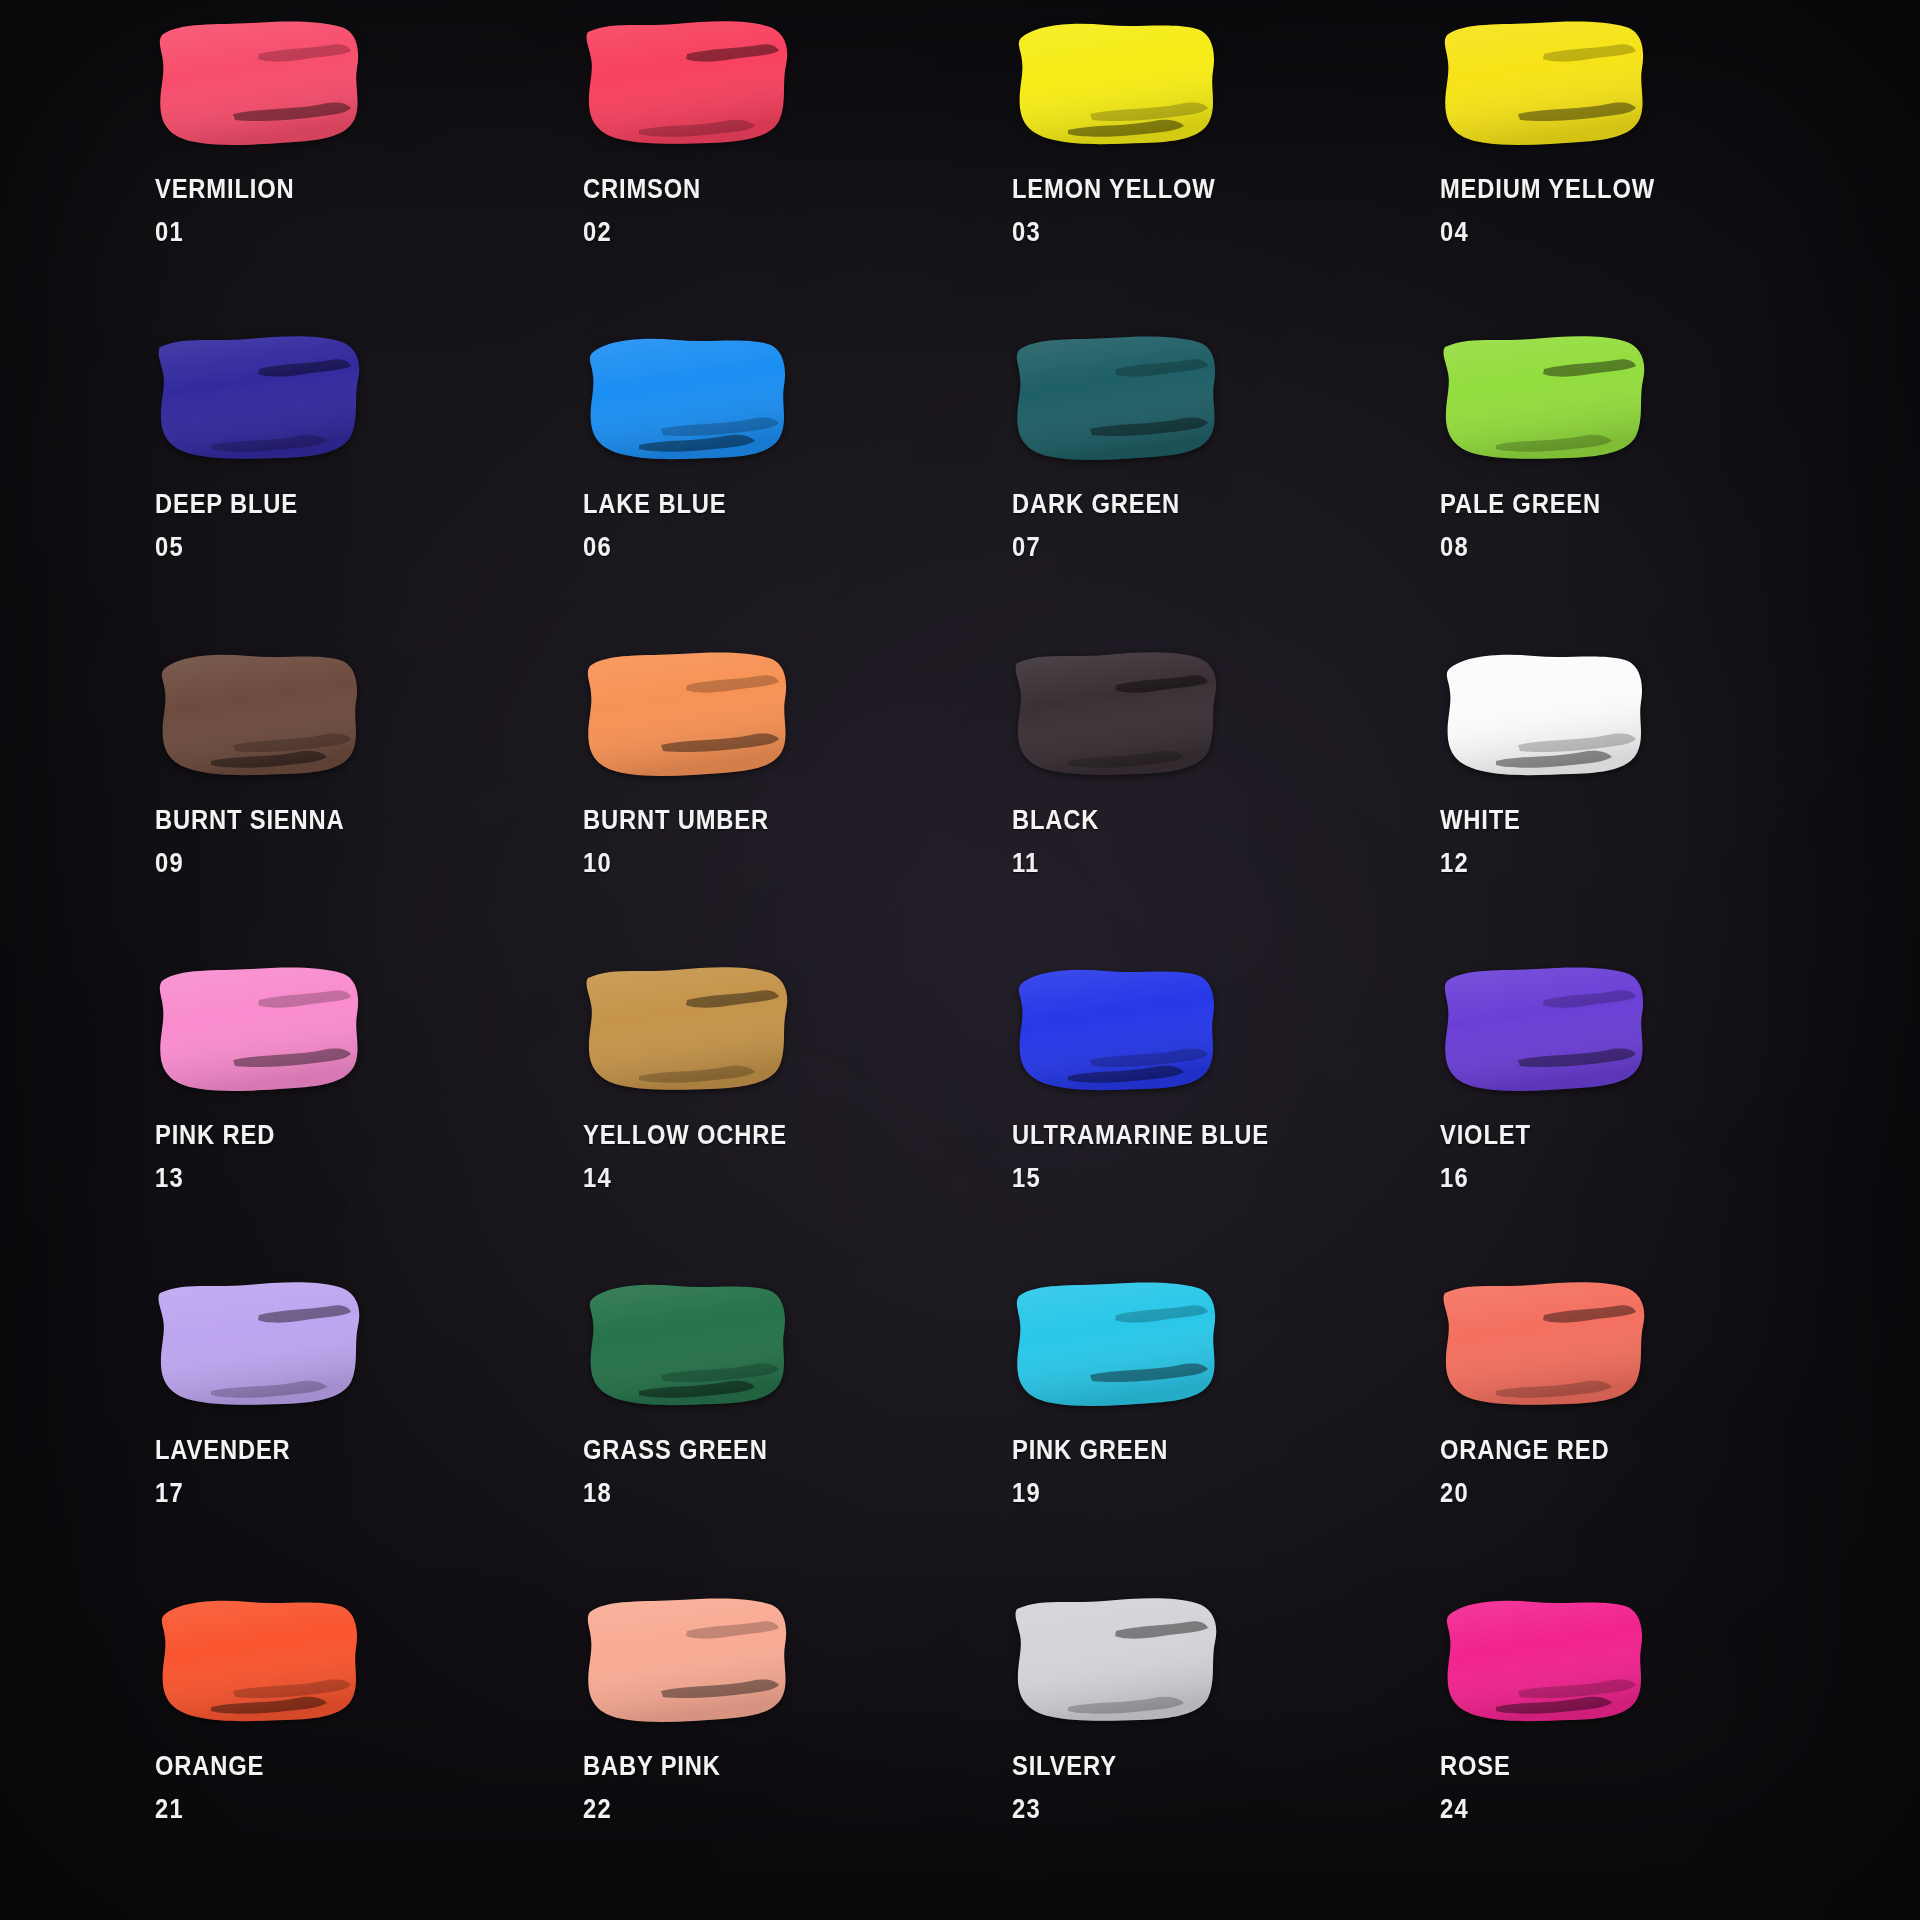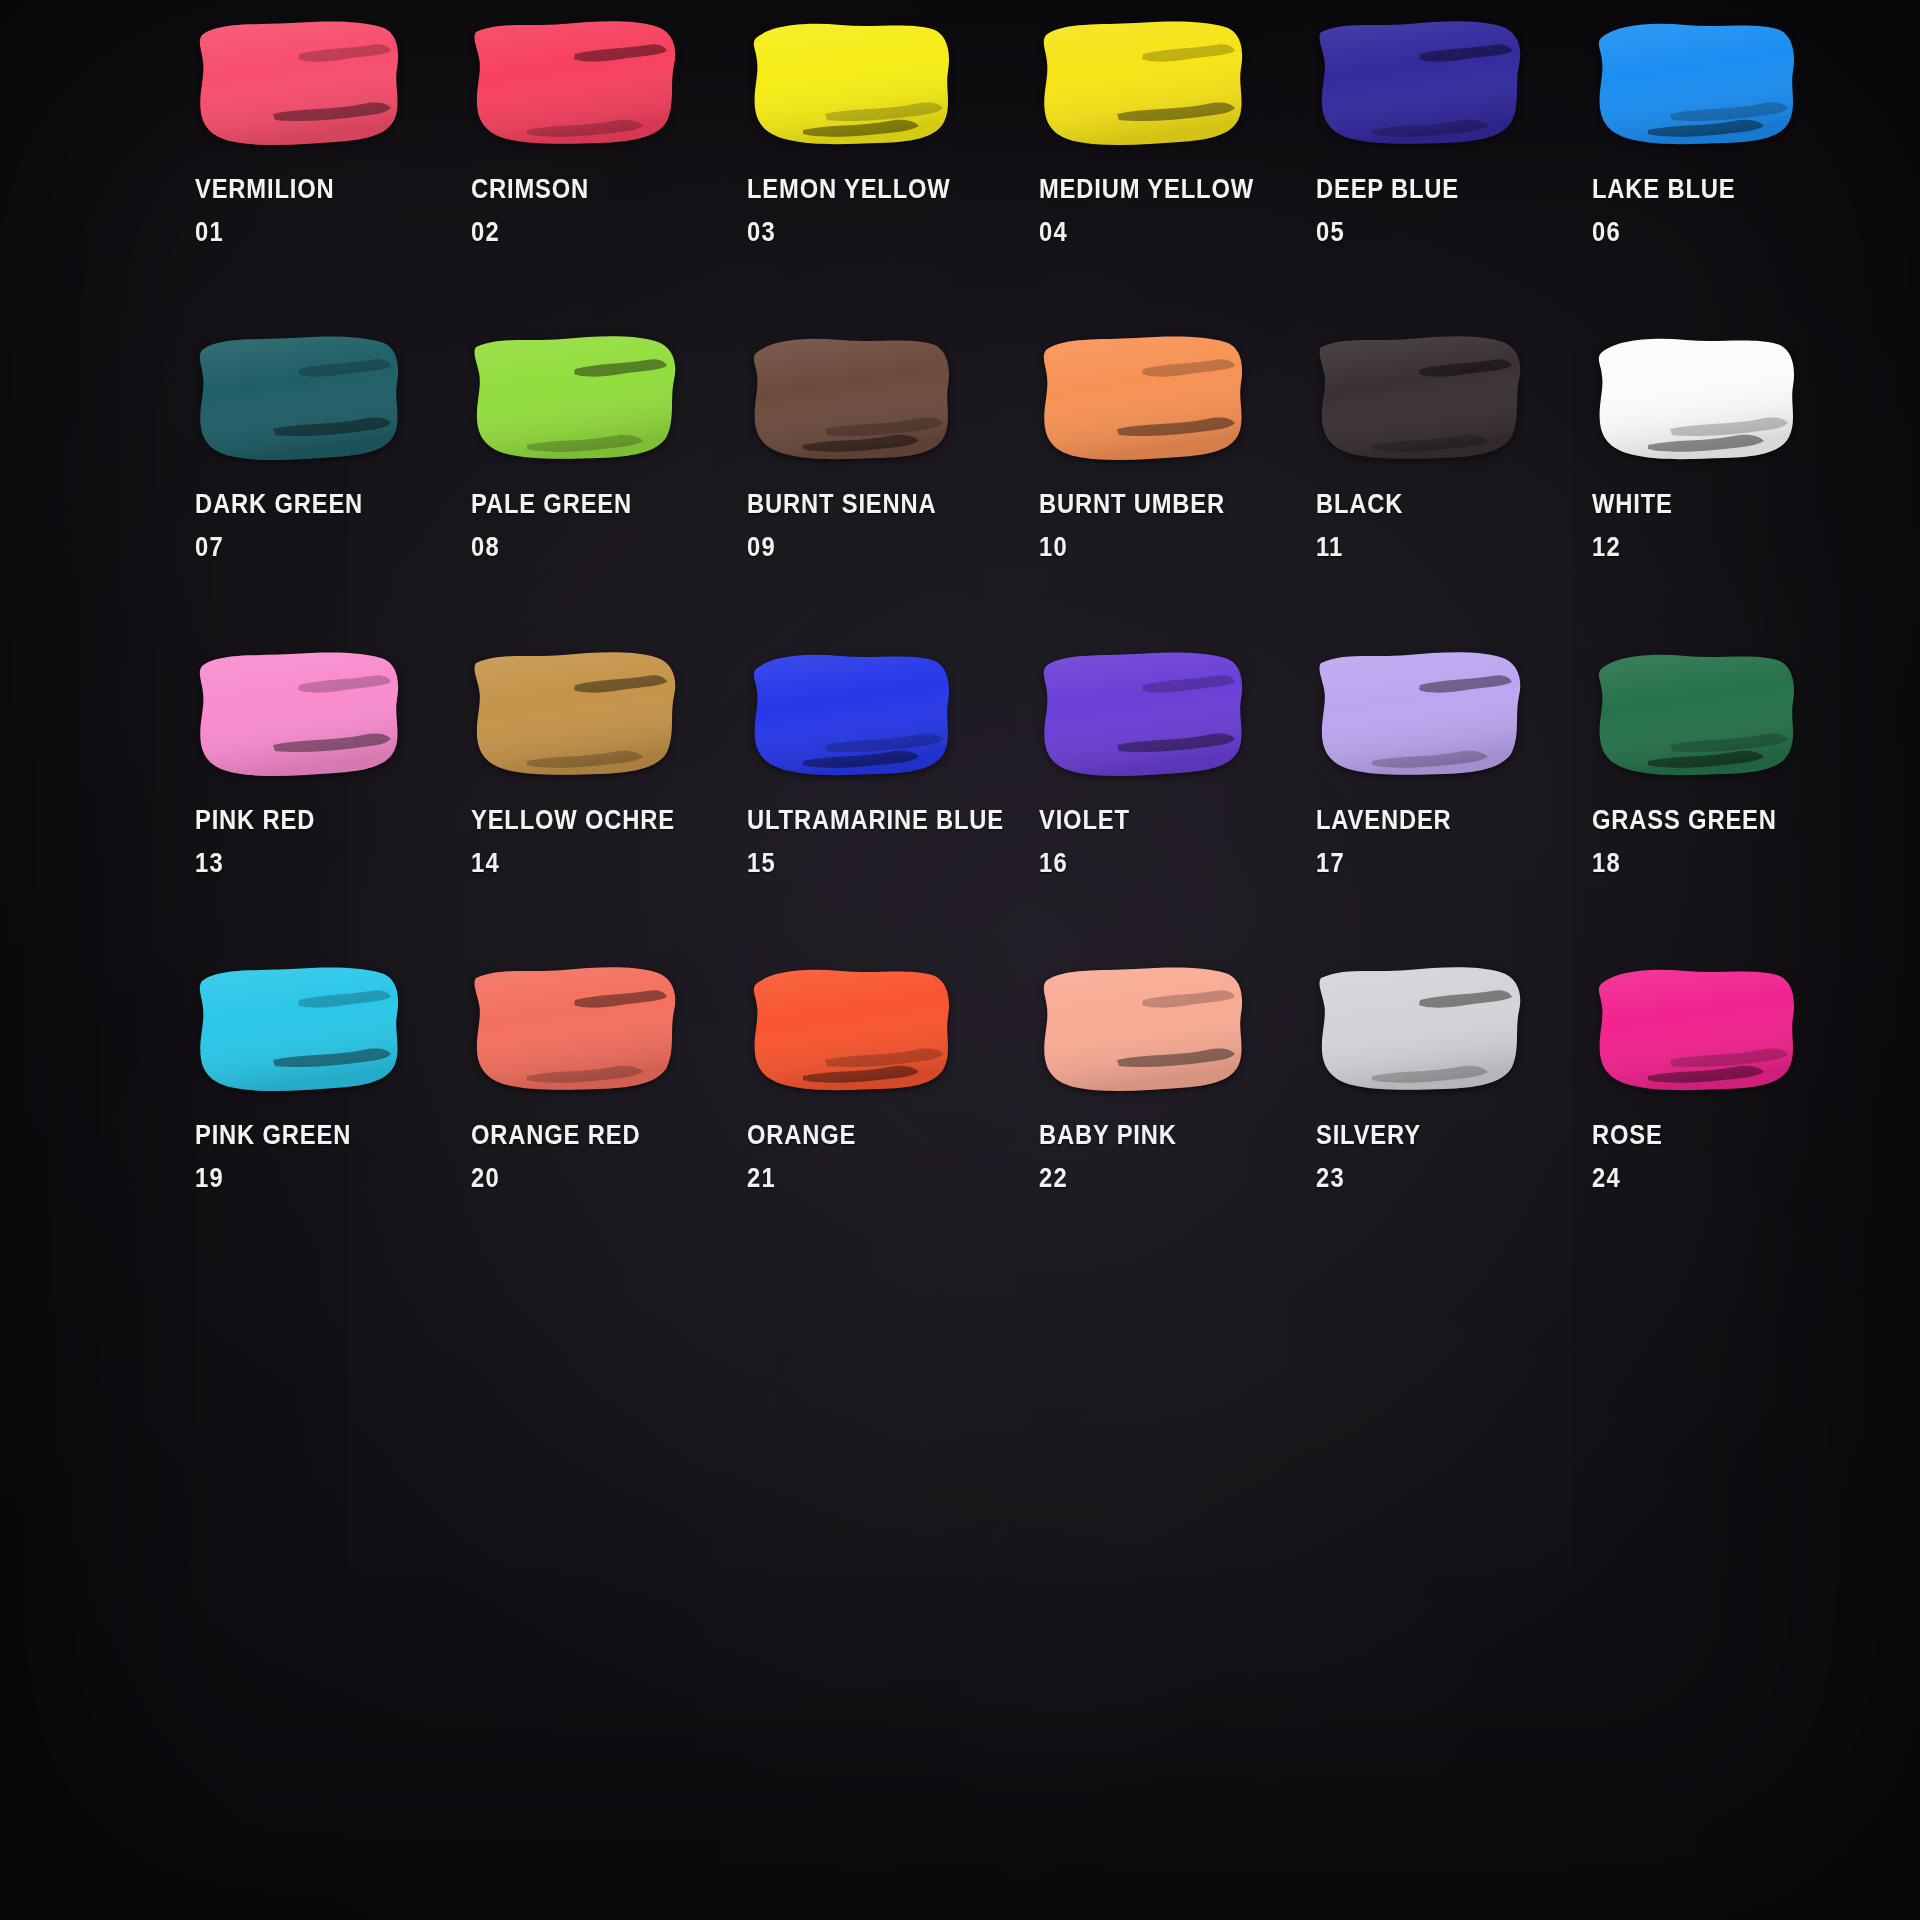--- a/index.html
+++ b/index.html
@@ -37,28 +37,27 @@
     position: absolute;
     inset: 0;
     pointer-events: none;
     box-shadow: inset 0 0 240px 60px rgba(0,0,0,0.55);
   }
 
   .grid {
     position: absolute;
     inset: 0;
     display: grid;
-    grid-template-columns: repeat(6, 1fr);
+    grid-template-columns: repeat(4, 1fr);
     grid-template-rows: repeat(6, 1fr);
     padding: 18px 52px 10px 155px;
     box-sizing: border-box;
     column-gap: 0;
     row-gap: 0;
     z-index: 2;
-    margin-left: 40px;
   }
 
   .cell {
     position: relative;
     display: flex;
     flex-direction: column;
     align-items: flex-start;
   }
 
   

